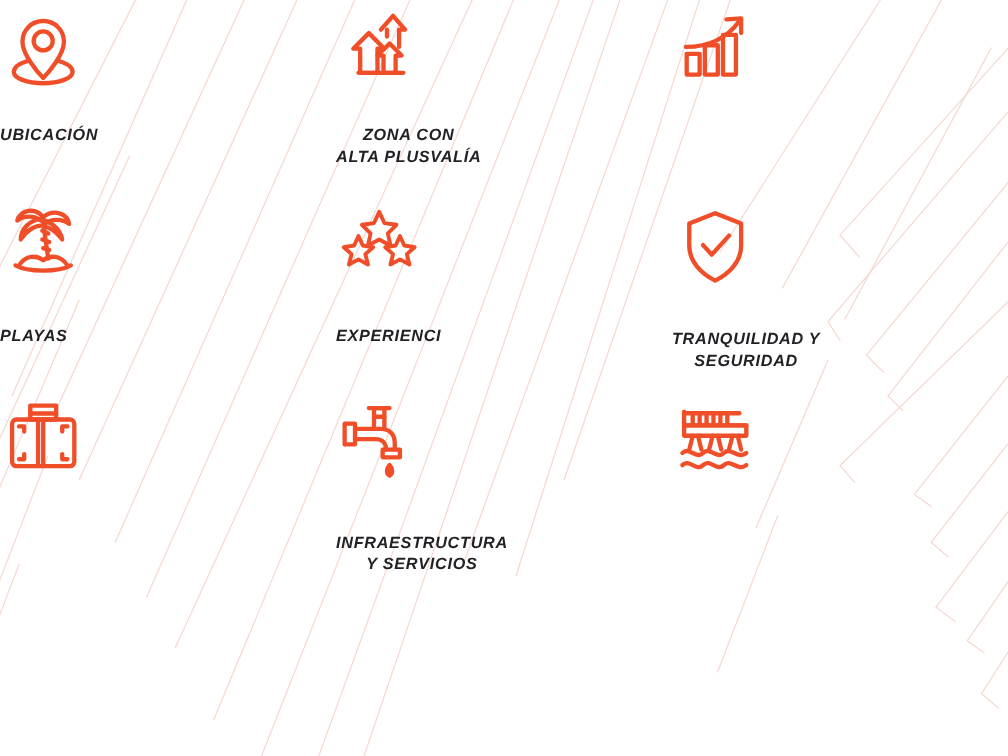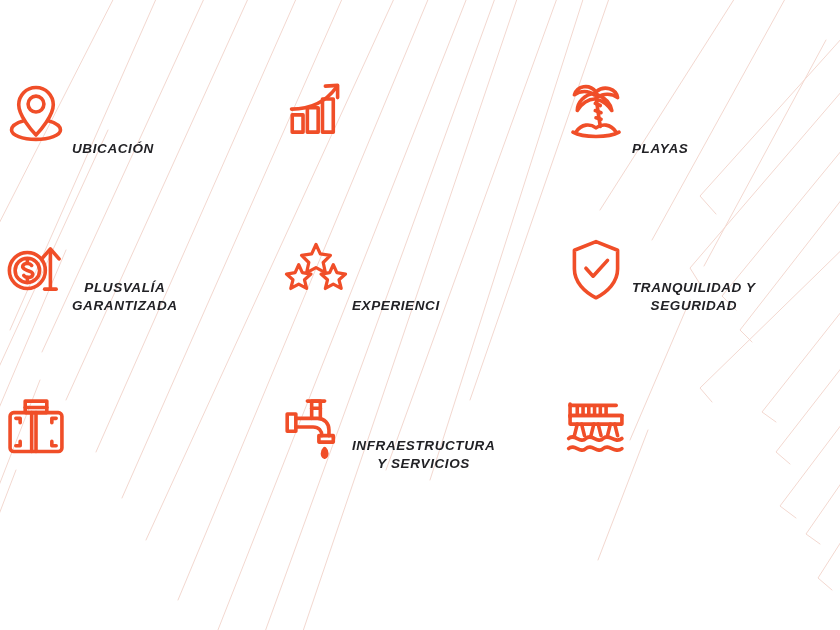--- a/index.html
+++ b/index.html
@@ -32,25 +32,26 @@
     height: 630px;
     display: grid;
     grid-template-columns: repeat(3, 1fr);
     grid-template-rows: repeat(4, 1fr);
     box-sizing: border-box;
     padding: 0;
   }
 
   .feature-cell {
     display: flex;
-    flex-direction: row;
-    align-items: flex-end;
+    flex-direction: column;
+    align-items: flex-start;
     justify-content: flex-start;
     padding-top: 6px;
     box-sizing: border-box;
+    gap: 16px;
   }
 
   .feature-icon {
     width: 72px;
     height: 72px;
     display: flex;
     align-items: center;
     justify-content: center;
     margin-bottom: 10px;
   }
@@ -135,20 +136,36 @@
     <div class="feature-icon">
       <svg viewBox="0 0 100 100" fill="none" stroke="#F04E28" stroke-width="5" stroke-linecap="round" stroke-linejoin="round">
         <path d="M50 16 C36 16 26 27 26 40 C26 55 44 76 50 82 C56 76 74 55 74 40 C74 27 64 16 50 16 Z"></path>
         <circle cx="50" cy="39" r="11"></circle>
         <path d="M33 62 C22 65 16 70 16 75 C16 82 31 88 50 88 C69 88 84 82 84 75 C84 70 78 65 67 62"></path>
       </svg>
     </div>
     <div class="feature-label">UBICACIÓN</div>
   </div>
 
+  <div class="feature-cell row-1">
+    <div class="feature-icon">
+      <svg viewBox="0 0 100 100" fill="none" stroke="#F04E28" stroke-width="5" stroke-linecap="round" stroke-linejoin="round">
+
+        <path d="M52 26 L66 10 L80 26 L73 26 L73 46"></path>
+        <path d="M59 26 L59 34"></path>
+
+        <path d="M20 48 L38 30 L56 48 L48 48 L48 76 L28 76 L28 48 Z"></path>
+
+        <path d="M48 56 L62 42 L76 56 L69 56 L69 76 L55 76 L55 56 Z"></path>
+        <path d="M26 76 L78 76"></path>
+      </svg>
+    </div>
+    <div class="feature-label">ZONA CON
+ALTA PLUSVALÍA</div>
+  </div>
 
   <div class="feature-cell row-1">
     <div class="feature-icon">
       <svg viewBox="0 0 100 100" fill="none" stroke="#F04E28" stroke-width="5" stroke-linecap="round" stroke-linejoin="round">
 
         <path d="M16 46 C40 46 62 38 78 16"></path>
         <path d="M63 14 L80 13 L80 30"></path>
 
         <rect x="17" y="54" width="15" height="24"></rect>
         <rect x="38" y="44" width="15" height="34"></rect>
@@ -169,37 +186,20 @@
         <path d="M50 28 C52 44 54 58 56 70"></path>
         <path d="M49 38 L56 41 M49 48 L57 51 M50 58 L57 60"></path>
 
         <path d="M22 78 C30 66 42 66 50 72 C58 66 70 66 78 78"></path>
         <path d="M18 78 C32 86 68 86 82 78"></path>
       </svg>
     </div>
     <div class="feature-label">PLAYAS</div>
   </div>
 
-  <div class="feature-cell row-2">
-    <div class="feature-icon">
-      <svg viewBox="0 0 100 100" fill="none" stroke="#F04E28" stroke-width="5" stroke-linecap="round" stroke-linejoin="round">
-
-        <circle cx="38" cy="52" r="25"></circle>
-        <circle cx="38" cy="52" r="17"></circle>
-        <path d="M44 45 C42 42 34 41 32 45 C30 49 35 51 38 52 C42 53 47 55 45 59 C43 63 35 62 33 59"></path>
-        <path d="M38 38 L38 42 M38 62 L38 66"></path>
-
-        <path d="M70 78 L70 24"></path>
-        <path d="M58 36 L70 22 L82 36"></path>
-        <path d="M62 78 L78 78"></path>
-      </svg>
-    </div>
-    <div class="feature-label">PLUSVALÍA
-GARANTIZADA</div>
-  </div>
 
   <div class="feature-cell row-2">
     <div class="feature-icon">
       <svg viewBox="0 0 100 100" fill="none" stroke="#F04E28" stroke-width="4.5" stroke-linecap="round" stroke-linejoin="round">
 
         <path d="M50 16 L56 29 L70 31 L60 41 L63 55 L50 48 L37 55 L40 41 L30 31 L44 29 Z"></path>
 
         <path d="M26 44 L31 55 L43 57 L34 65 L37 77 L26 71 L15 77 L18 65 L9 57 L21 55 Z"></path>
 
         <path d="M74 44 L79 55 L91 57 L82 65 L85 77 L74 71 L63 77 L66 65 L57 57 L69 55 Z"></path>

